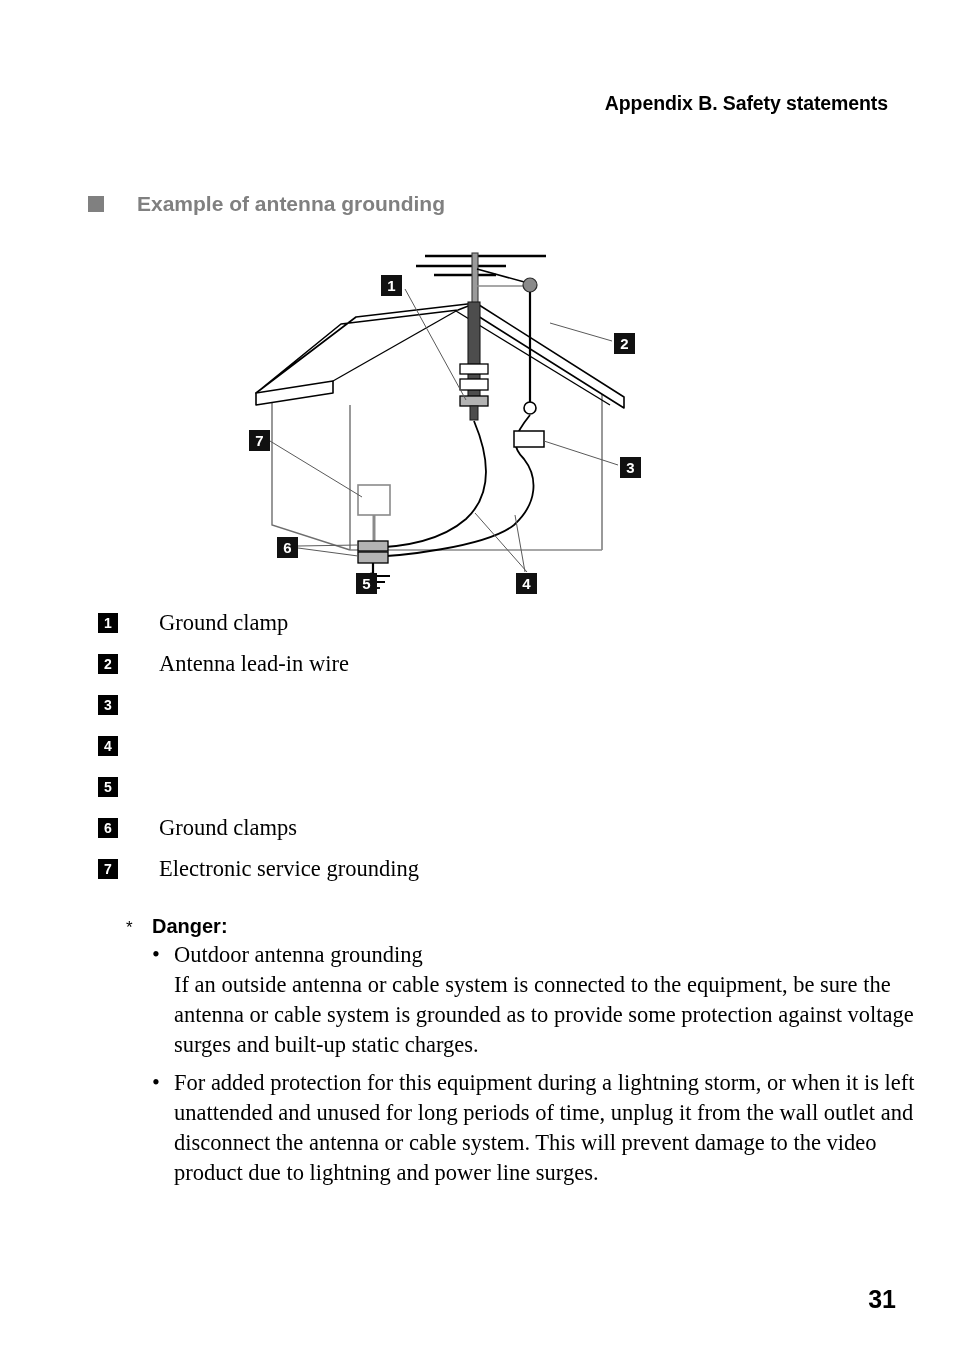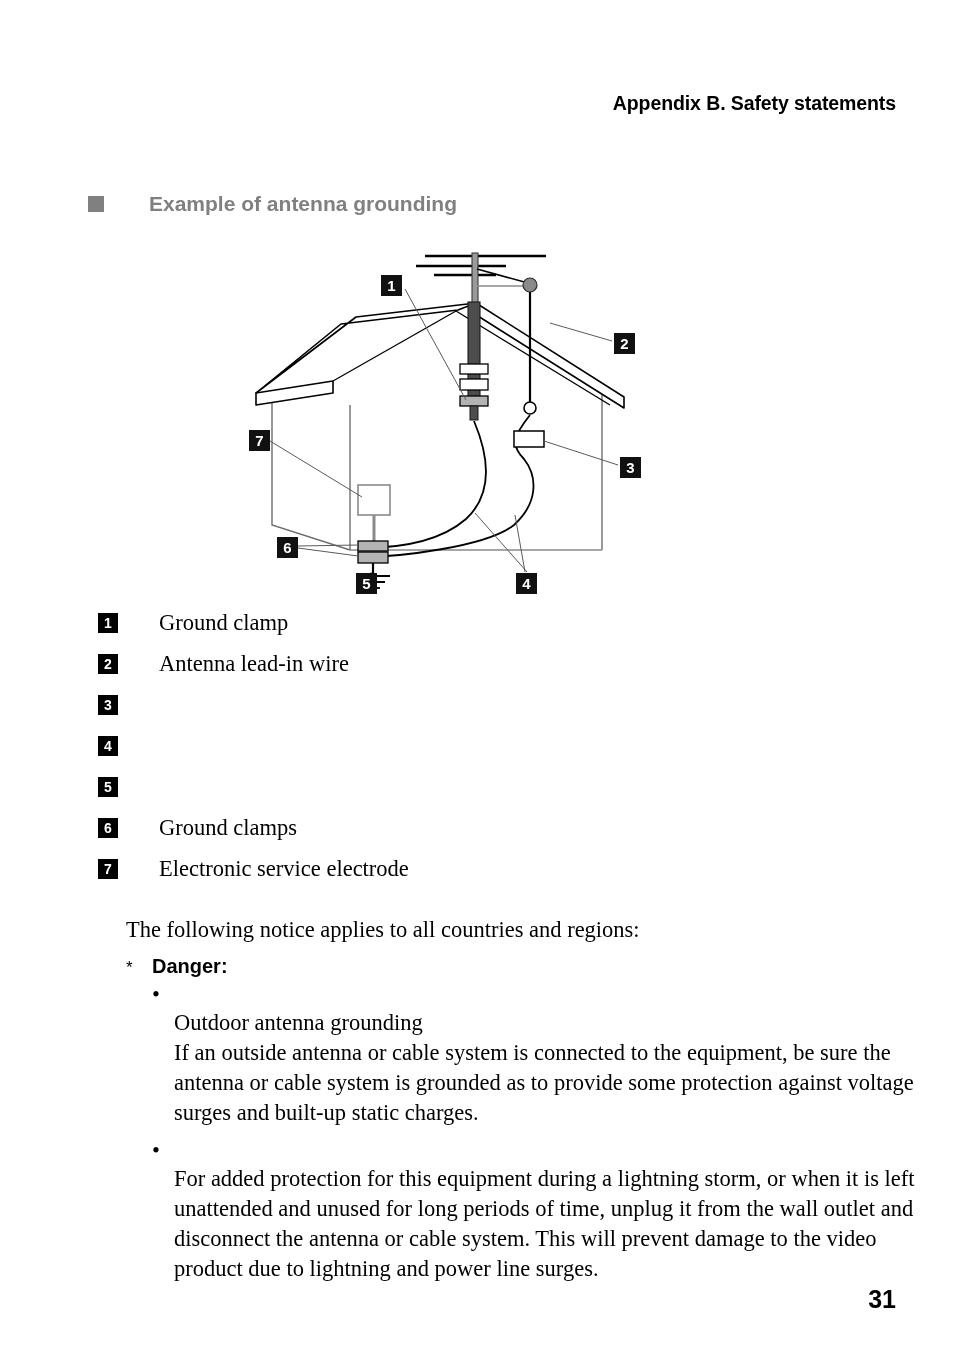--- a/index.html
+++ b/index.html
@@ -13,37 +13,37 @@
     position: relative;
     font-family: "Liberation Serif", serif;
     color: #000000;
     overflow: hidden;
   }
 
   
   .page-header {
     position: absolute;
     top: 92px;
-    right: 58px;
+    right: 66px;
     font-family: "Liberation Sans", sans-serif;
     font-weight: bold;
     font-size: 19.5px;
     letter-spacing: -0.1px;
     color: #000;
     white-space: nowrap;
   }
 
   
   .section-heading {
     position: absolute;
     top: 192px;
     left: 88px;
     display: flex;
     align-items: center;
-    gap: 12px;
+    gap: 0px;
     justify-content: space-between;
   }
   .heading-bullet {
     width: 16px;
     height: 16px;
     background: #808080;
     display: inline-block;
     flex: 0 0 auto;
   }
   .heading-text {
@@ -135,21 +135,20 @@
     margin-top: 2px;
   }
   .bullet-dot {
     width: 22px;
     flex: 0 0 auto;
     font-size: 22.5px;
     line-height: 30px;
   }
   .bullet-body {
     flex: 1 1 auto;
-    margin-top: 28px;
   }
   .bullet-title {
     font-size: 22.5px;
     line-height: 30px;
   }
   .bullet-para {
     font-size: 22.5px;
     line-height: 30px;
   }
 
@@ -322,28 +321,27 @@
     <span class="badge">5</span>
   </div>
 
   <div class="legend-row">
     <span class="badge">6</span>
     <span class="legend-text">Ground clamps</span>
   </div>
 
   <div class="legend-row">
     <span class="badge">7</span>
-    <span class="legend-text">Electronic service electrode</span>
+    <span class="legend-text">Electronic service grounding</span>
   </div>
 
 </div>
 
 <div class="notice-block">
 
-  <div class="notice-line">The following notice applies to all countries and regions:</div>
 
   <div class="danger-row">
     <span class="danger-star">*</span>
     <span class="danger-label">Danger:</span>
   </div>
 
   <div class="bullet-item">
     <span class="bullet-dot">•</span>
     <span class="bullet-body">
       <div class="bullet-title">Outdoor antenna grounding</div>

